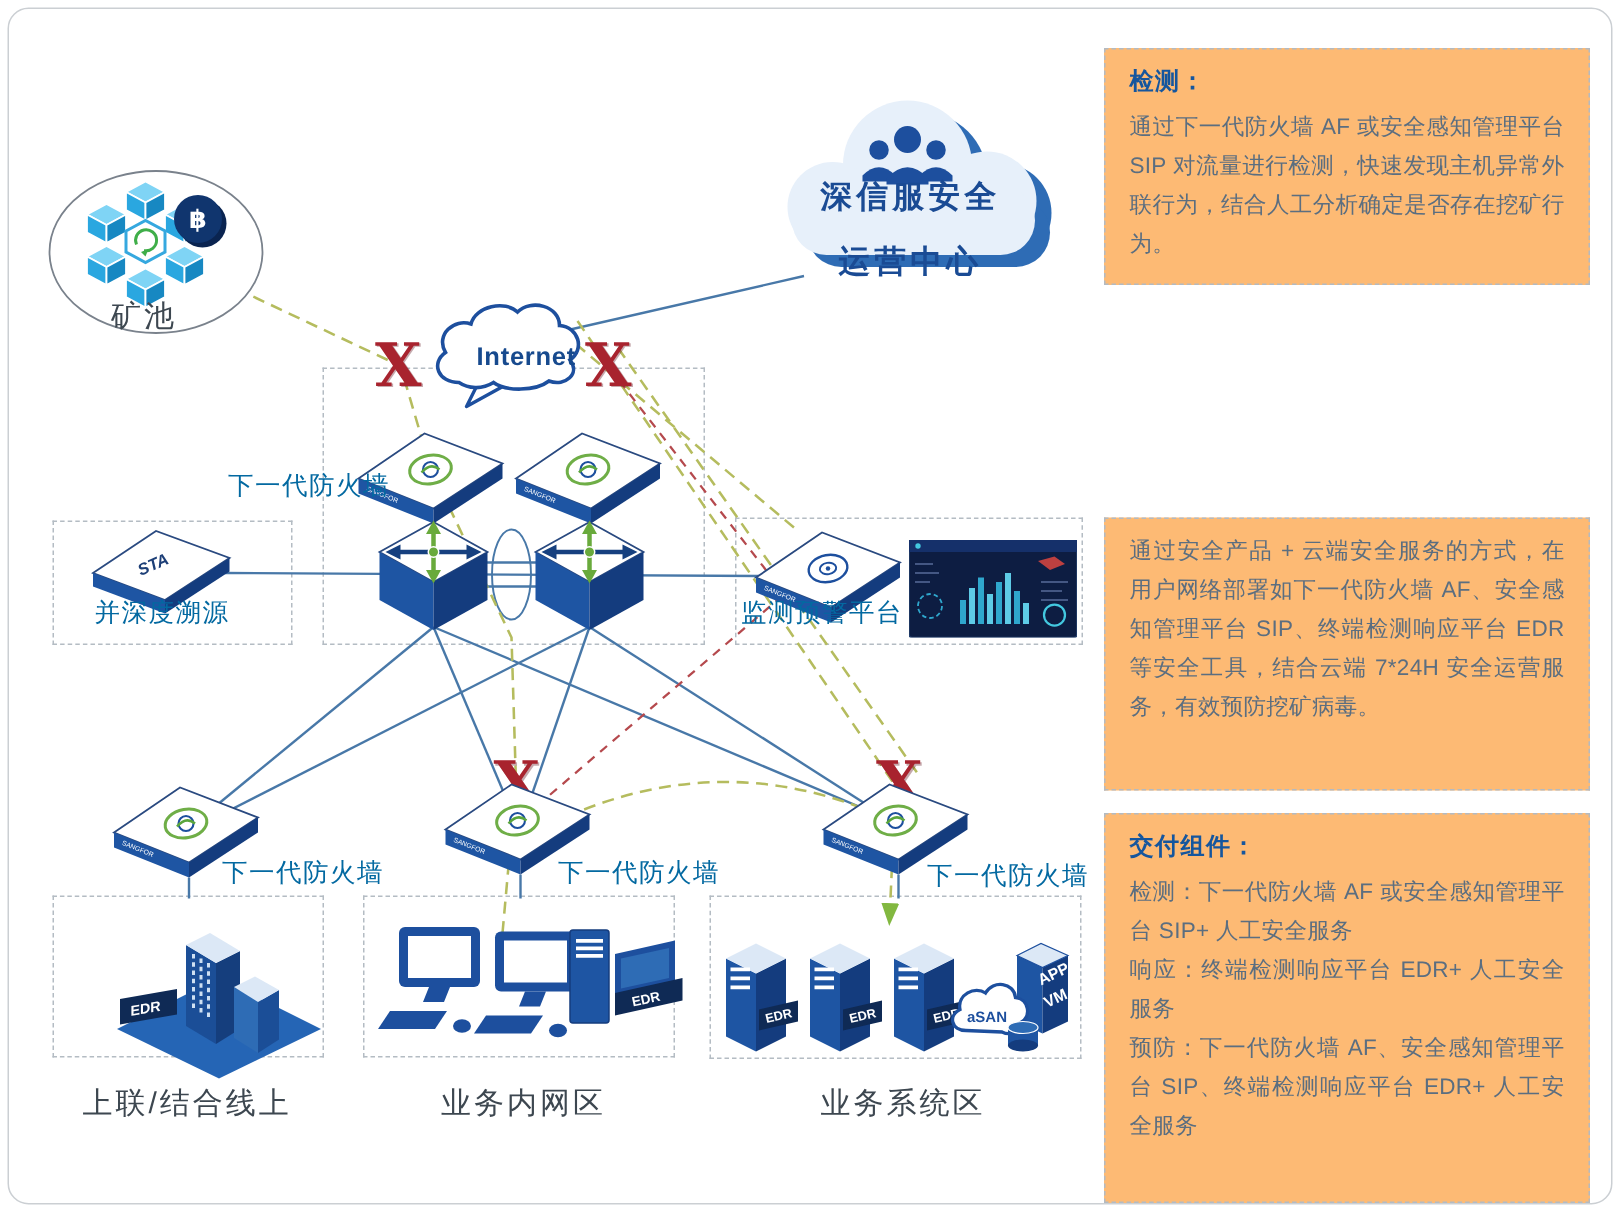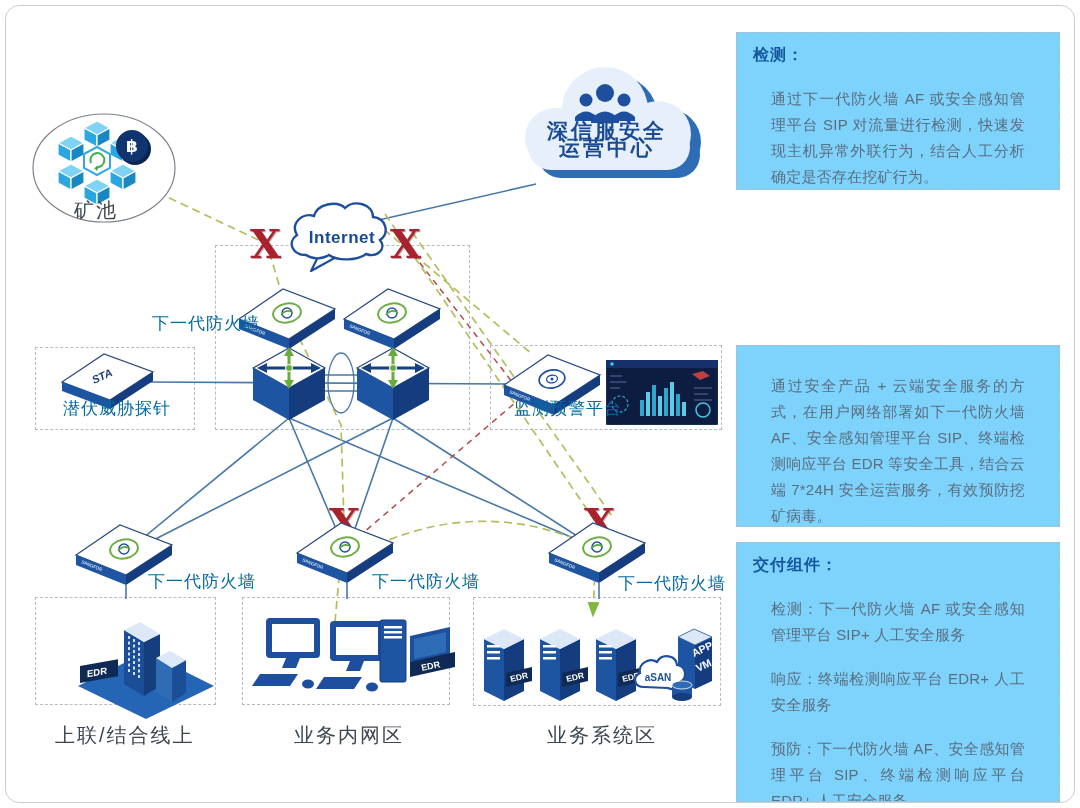--- a/index.html
+++ b/index.html
@@ -9,25 +9,25 @@
          border:1px solid #cbcfd3;border-radius:14px;pointer-events:none;}
   .zone{position:absolute;border:1.5px dashed #b4bcc3;background:transparent;box-sizing:border-box;}
   #wires{position:absolute;left:0;top:0;pointer-events:none;}
   .dev{position:absolute;}
   .lbl{position:absolute;color:#0369a1;font-size:17px;white-space:nowrap;letter-spacing:1px;}
   .zlbl{position:absolute;color:#3d4750;font-size:20px;font-weight:500;white-space:nowrap;letter-spacing:2px;}
   .xmark{position:absolute;font-family:"DejaVu Serif",serif;font-weight:700;font-size:40px;
          line-height:40px;color:#a8232e;text-shadow:1px 1px 0 rgba(90,10,20,.35);}
   .cloudtxt{position:absolute;color:#1a4b94;font-weight:700;font-size:21px;letter-spacing:3px;
             text-align:center;white-space:nowrap;}
-  .inet{position:absolute;color:#174a8e;font-weight:700;font-size:17px;text-align:center;letter-spacing:.5px;}
-  .pbox{position:absolute;left:736px;width:324px;border:1.6px dashed #b3bac1;background:#7dd3fc;
+  .inet{position:absolute;color:#174a8e;font-weight:700;font-size:17px;text-align:right;letter-spacing:.5px;}
+  .pbox{position:absolute;left:736px;width:324px;border:1.6px dashed #b3bac1;background:#fdba74;
         box-sizing:border-box;padding:9px 16px;overflow:hidden;}
   .pbox h4{margin:0 0 4px 0;font-size:16px;line-height:26px;color:#15569e;letter-spacing:1px;}
-  .pbox p,.pbox .pl{margin:18px;font-size:15px;line-height:26px;color:#5b6e80;
+  .pbox p,.pbox .pl{margin:0;font-size:15px;line-height:26px;color:#5b6e80;
         text-align:justify;letter-spacing:.2px;}
 </style>
 </head>
 <body>
 
 <div id="canvas">
   <div class="frame"></div>
 
   <div class="zone" style="left:215px;top:245px;width:255px;height:185px;"></div>
   <div class="zone" style="left:35px;top:347px;width:160px;height:83px;"></div>
@@ -130,21 +130,21 @@
     <g fill="#1d4f9e">
       <circle cx="86" cy="52" r="6.5"></circle>
         <path d="M75,69 q11,-11 22,0 v4 h-22 z"></path>
       <circle cx="124" cy="52" r="6.5"></circle>
         <path d="M113,69 q11,-11 22,0 v4 h-22 z"></path>
       <circle cx="105" cy="45" r="9"></circle>
         <path d="M91,71 q14,-15 28,0 v4 h-28 z"></path>
     </g>
   </svg>
   <div class="cloudtxt" style="left:527px;top:117px;width:160px;">深信服安全</div>
-  <div class="cloudtxt" style="left:527px;top:134px;width:160px;text-align:center;">运营中心</div>
+  <div class="cloudtxt" style="left:527px;top:160px;width:160px;text-align:center;">运营中心</div>
 
   <svg class="dev" style="left:282px;top:197px" width="120" height="82" viewBox="0 0 120 82">
     <path d="M38,56 L29,74 L58,58" fill="#fff" stroke="#1d4f9e" stroke-width="2.2" stroke-linejoin="round"></path>
     <path d="M24,58 C10,58 5,45 15,38 C8,26 21,15 32,19 C35,7 55,3 63,11 C72,2 91,7 91,20 C104,21 108,36 98,43 C105,52 95,61 84,57 C75,64 55,64 47,58 C39,63 30,62 24,58 Z" fill="#fff" stroke="#1d4f9e" stroke-width="2.4"></path>
   </svg>
   <div class="inet" style="left:300px;top:228px;width:84px;">Internet</div>
 
   <div class="xmark" style="left:250px;top:224px;">X</div>
   <div class="xmark" style="left:390px;top:224px;">X</div>
   <div class="xmark" style="left:329px;top:503px;">X</div>
@@ -198,21 +198,21 @@
       <circle cx="40" cy="26" r="3.5" fill="#69aa3c" stroke="#fff"></circle>
     </g>
   </svg>
 
   <svg class="dev" style="left:60px;top:348px" width="95" height="62" viewBox="0 0 95 62">
     <polygon points="2,34 44,6 93,24 50,52" fill="#fff" stroke="#2a4a80" stroke-width="1.2"></polygon>
     <polygon points="2,34 2,43 50,61 50,52" fill="#1e55a3"></polygon>
     <polygon points="93,24 93,33 50,61 50,52" fill="#143c7e"></polygon>
     <text x="32" y="33" font-size="11" font-weight="bold" font-style="italic" fill="#1d3f77" transform="rotate(-24 40 30)">STA</text>
   </svg>
-  <div class="lbl" style="left:63px;top:397px;">潜伏威胁探针</div>
+  <div class="lbl" style="left:63px;top:397px;">并深度溯源</div>
 
   <svg class="dev" style="left:502px;top:347px" width="100" height="70" viewBox="0 0 100 70">
     <polygon points="2,38 46,8 98,28 52,58" fill="#fff" stroke="#2a4a80" stroke-width="1.2"></polygon>
     <polygon points="2,38 2,48 52,68 52,58" fill="#1e55a3"></polygon>
     <polygon points="98,28 98,38 52,68 52,58" fill="#143c7e"></polygon>
     <ellipse cx="50" cy="32" rx="13" ry="9" fill="#fff" stroke="#1d4f9e" stroke-width="1.6" transform="rotate(-10 50 32)"></ellipse>
     <ellipse cx="50" cy="32" rx="5.5" ry="3.8" fill="none" stroke="#1d4f9e" stroke-width="1.3" transform="rotate(-10 50 32)"></ellipse>
     <circle cx="50" cy="32" r="1.5" fill="#1d4f9e"></circle>
     <text x="7" y="46" font-size="4.5" fill="#fff" transform="rotate(22 7 46)">SANGFOR</text>
   </svg>
@@ -235,21 +235,21 @@
         <rect x="52" y="36" width="4" height="20" fill="#5ecbe6"></rect>
       <rect x="58" y="28" width="4" height="28" fill="#2fa7cd"></rect>
         <rect x="64" y="22" width="4" height="34" fill="#5ecbe6"></rect>
       <rect x="70" y="34" width="4" height="22" fill="#2fa7cd"></rect>
         <rect x="76" y="42" width="4" height="14" fill="#5ecbe6"></rect>
     </g>
     <polygon points="86,14 97,11 104,16 94,20" fill="#bd4040"></polygon>
     <circle cx="97" cy="50" r="7" fill="none" stroke="#43c8e0" stroke-width="1.5"></circle>
     <circle cx="14" cy="44" r="8" fill="none" stroke="#2fa7cd" stroke-width="1.2" stroke-dasharray="3 2"></circle>
   </svg>
-  <div class="lbl" style="left:494px;top:397px;margin-left:20px;">监测预警平台</div>
+  <div class="lbl" style="left:494px;top:397px;">监测预警平台</div>
 
   <svg class="dev" style="left:74px;top:517px" width="100" height="70" viewBox="0 0 100 70">
     <polygon points="2,38 46,8 98,28 52,58" fill="#fff" stroke="#2a4a80" stroke-width="1.2"></polygon>
     <polygon points="2,38 2,48 52,68 52,58" fill="#1e55a3"></polygon>
     <polygon points="98,28 98,38 52,68 52,58" fill="#143c7e"></polygon>
     <ellipse cx="50" cy="32" rx="14" ry="9.5" fill="#fff" stroke="#6fae47" stroke-width="2" transform="rotate(-10 50 32)"></ellipse>
     <circle cx="50" cy="32" r="5" fill="none" stroke="#1d4f9e" stroke-width="1.4"></circle>
     <path d="M44,34 q6,-7 12,-2" stroke="#5aa53c" stroke-width="1.6" fill="none"></path>
     <text x="7" y="46" font-size="4.5" fill="#fff" transform="rotate(22 7 46)">SANGFOR</text>
   </svg>

